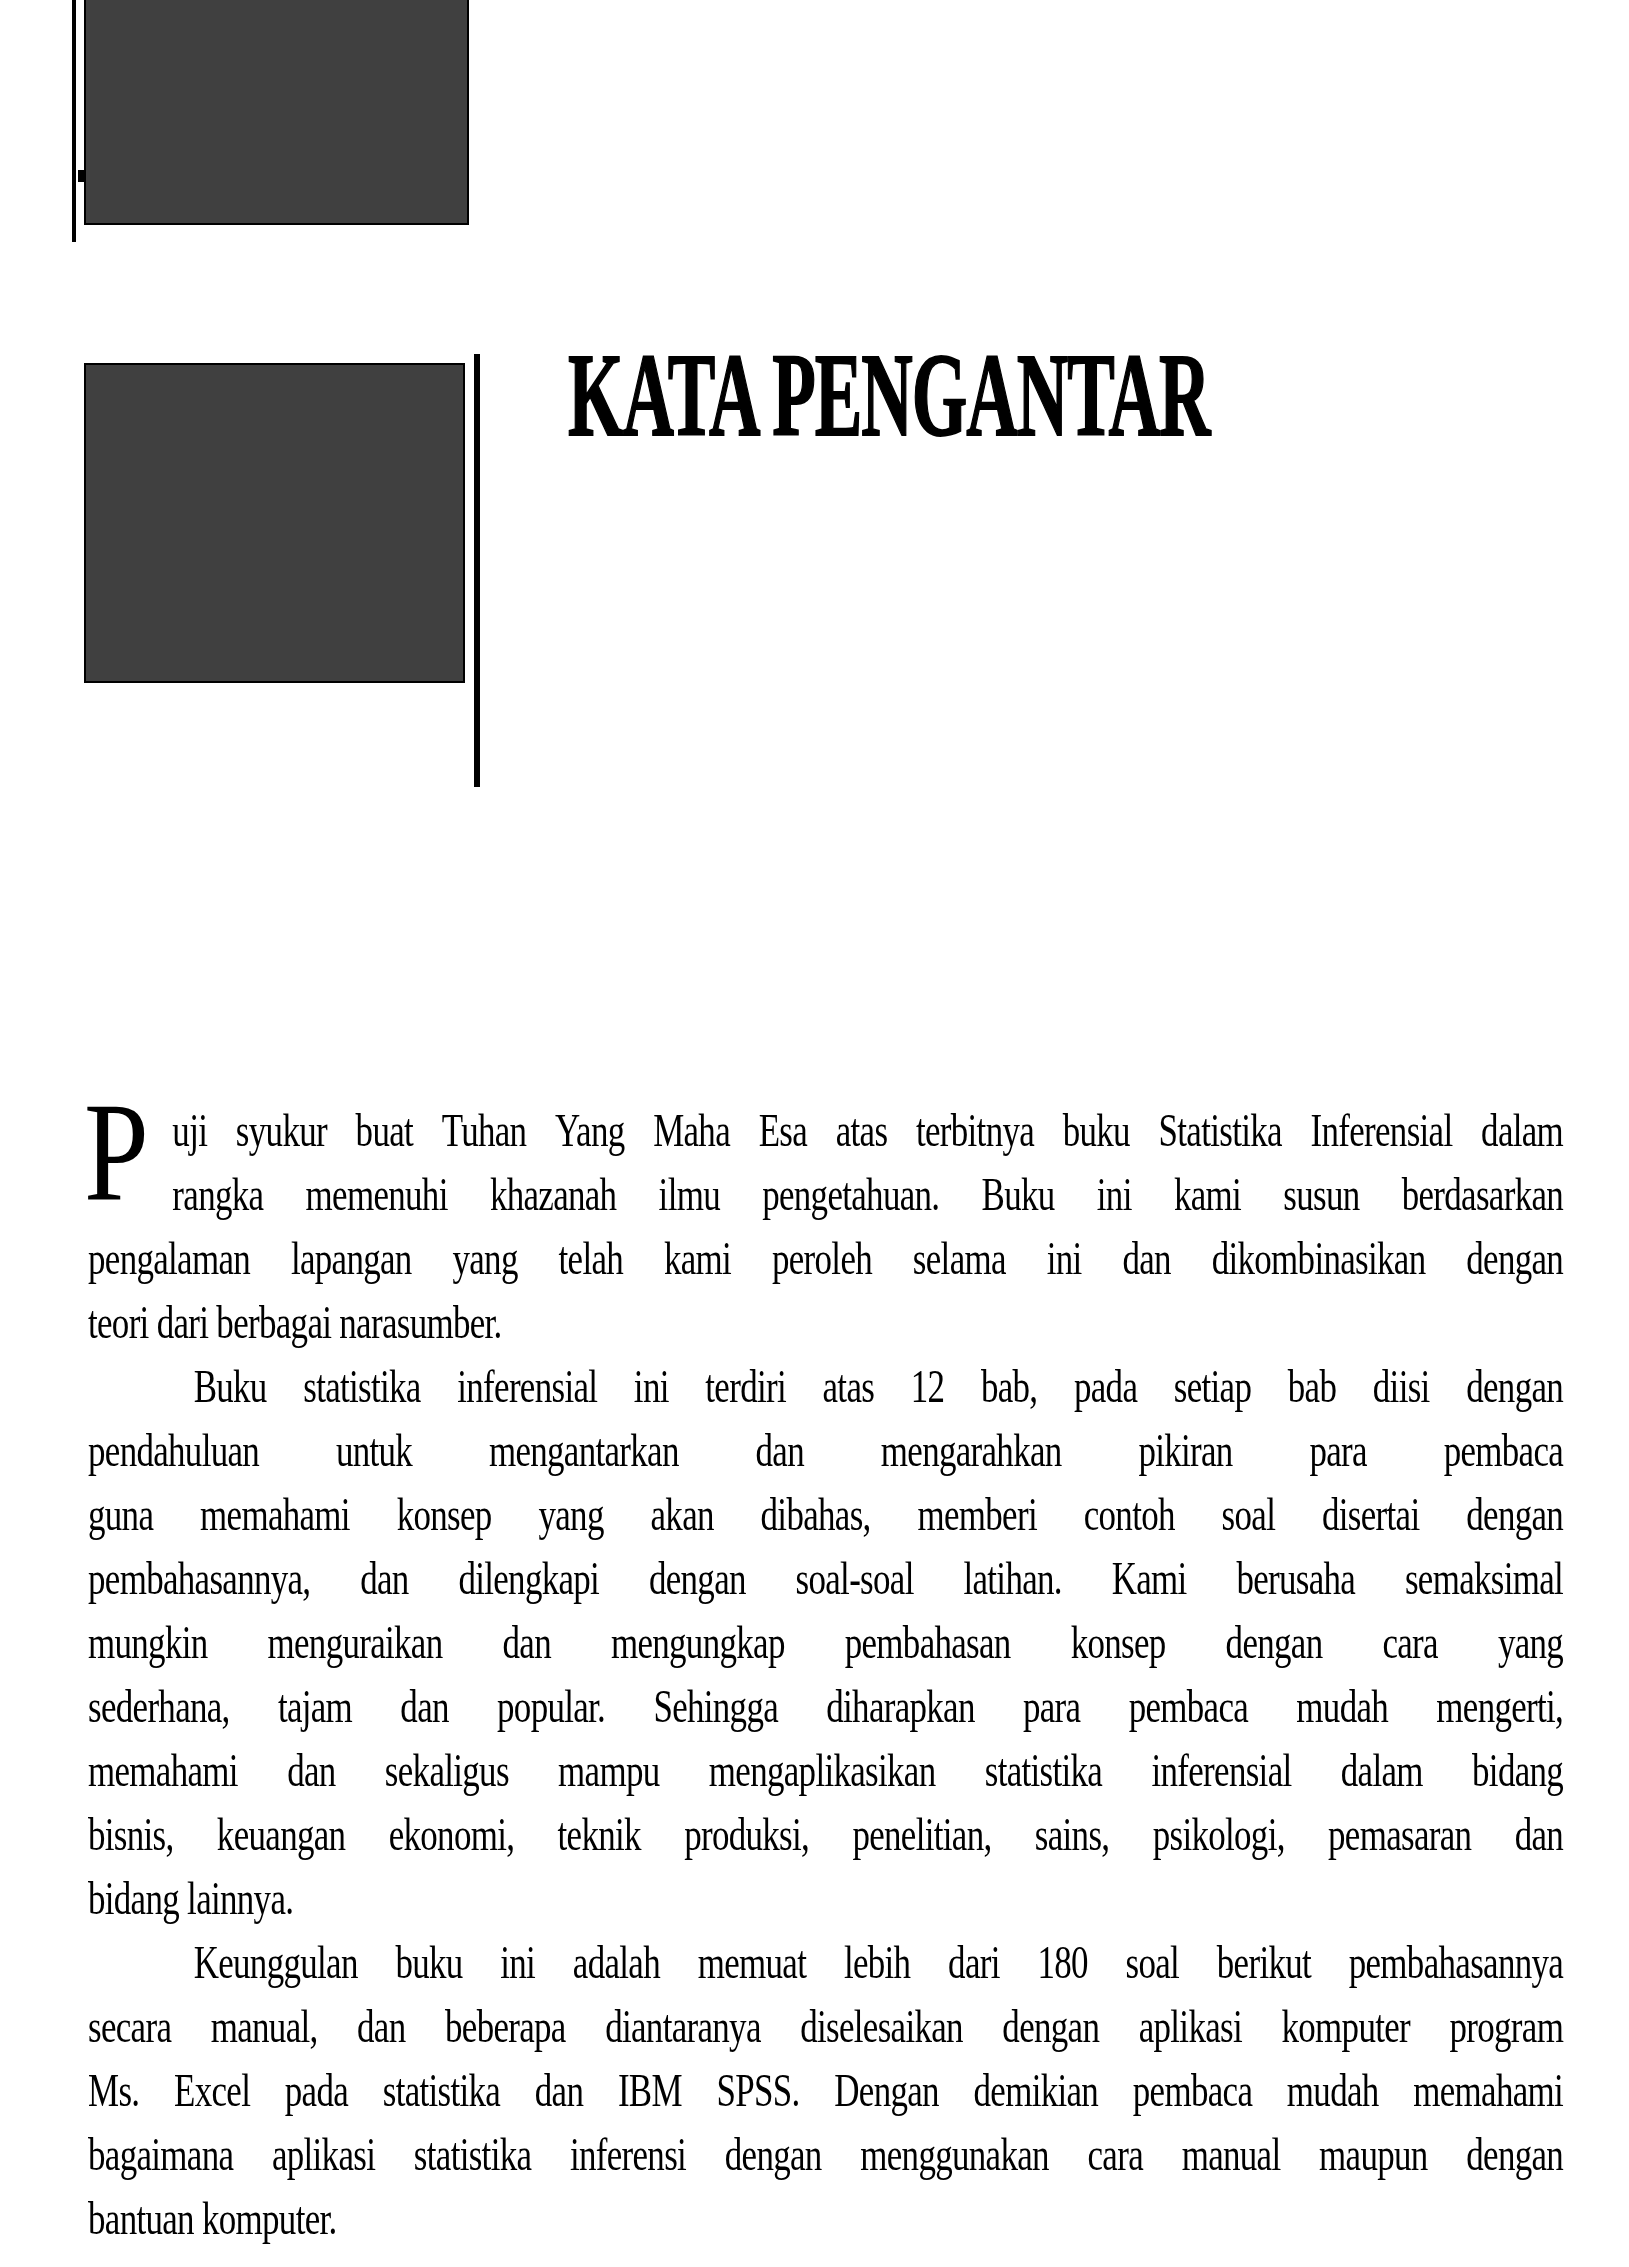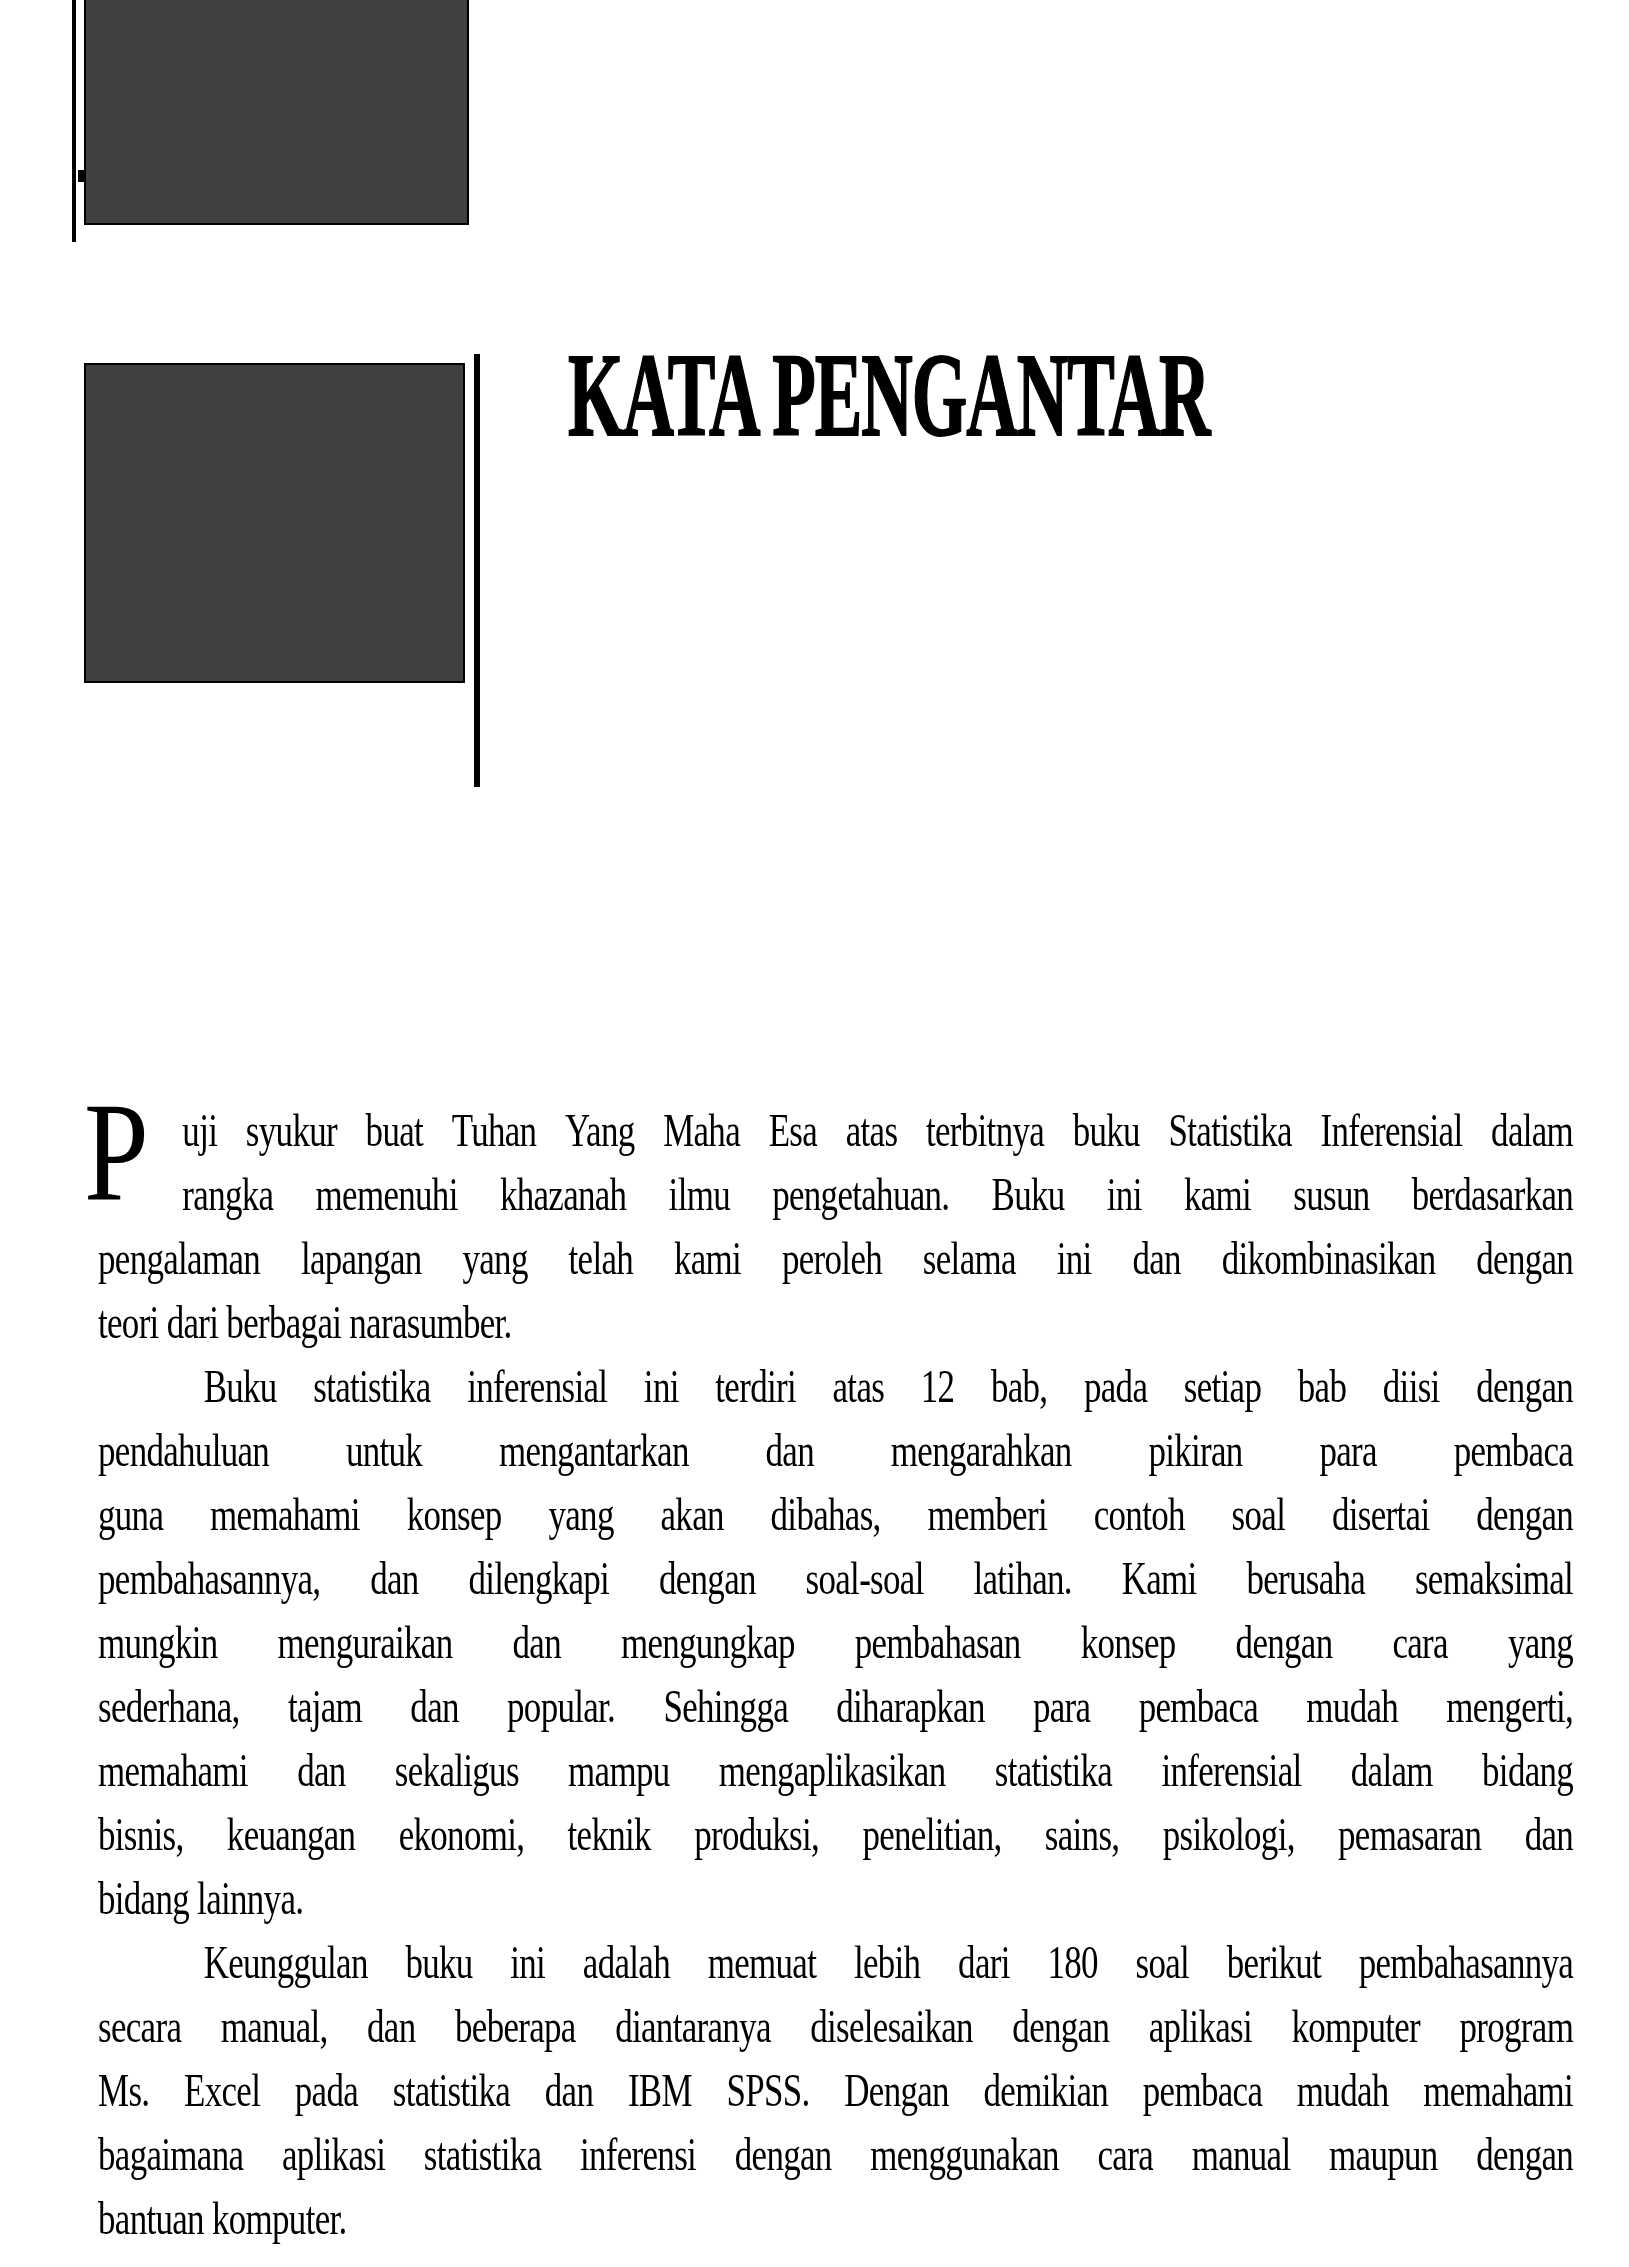--- a/index.html
+++ b/index.html
@@ -76,21 +76,21 @@
     font-family: "Liberation Serif", serif;
     font-size: 142px;
     line-height: 1.1;
     transform: scaleX(0.82);
     transform-origin: left top;
   }
 
   
   .body {
     position: absolute;
-    left: 98px; top: 1099px;
+    left: 88px; top: 1099px;
     width: 1476px;
   }
   .line {
     height: 64px;
     font-size: 46px;
     line-height: 64px;
     letter-spacing: -0.9px;
     width: 1941px;               
     transform: scaleX(0.76);
     transform-origin: left top;

